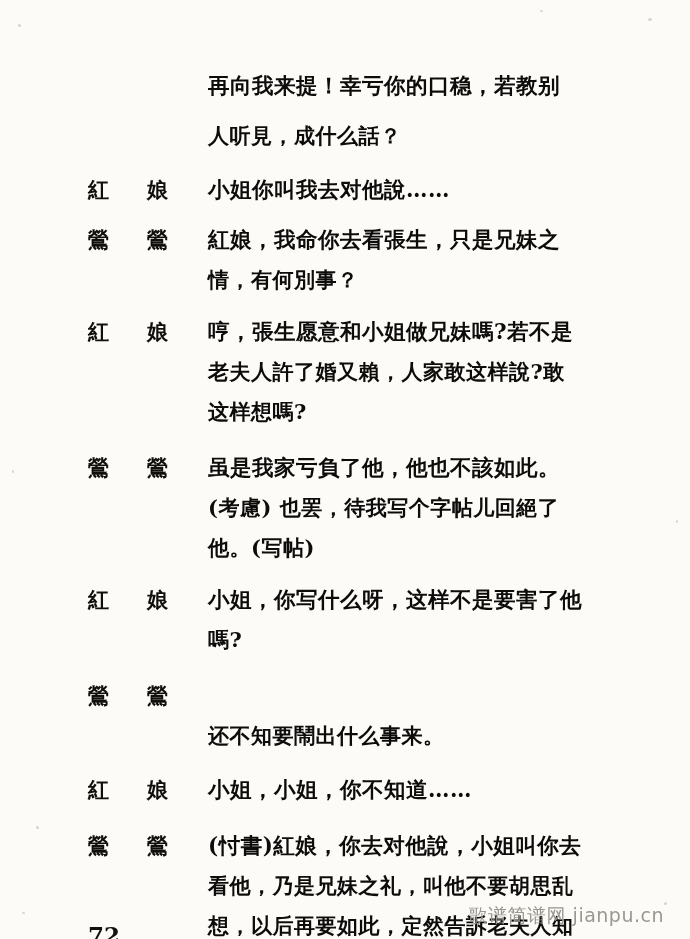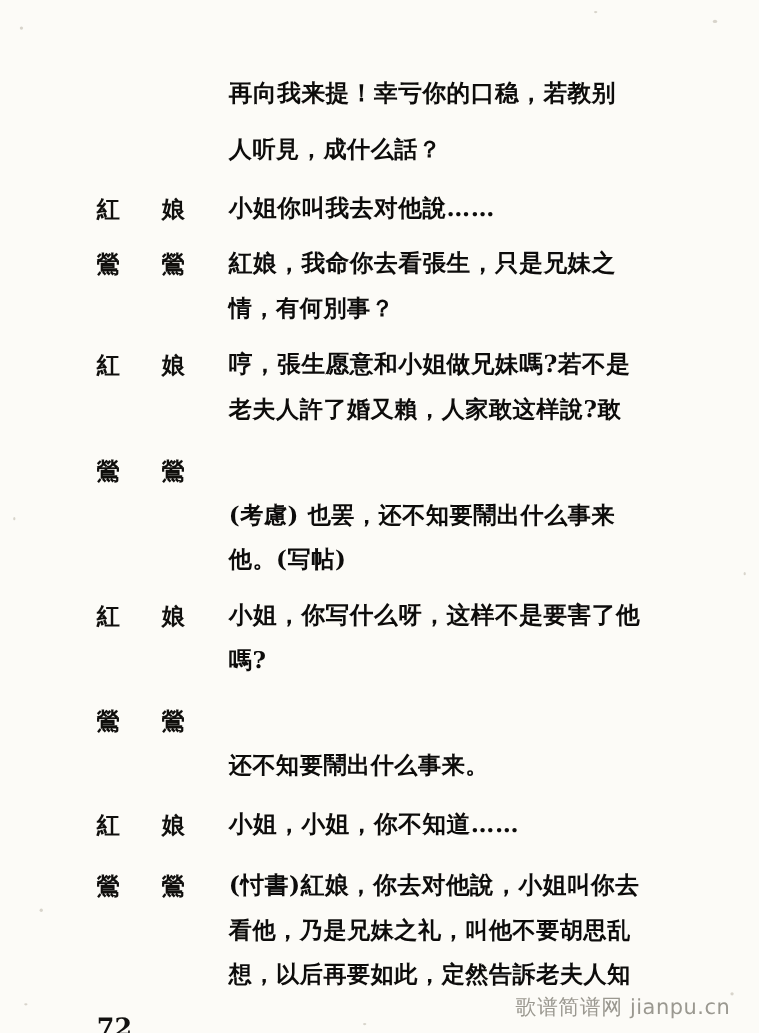--- a/index.html
+++ b/index.html
@@ -132,28 +132,30 @@
     <div class="continuation">情，有何別事？</div>
 
     <div class="line-block" style="margin-top:12px;margin-bottom:0;">
       <div class="speaker">
         <span class="c1">紅</span>
           <span class="c2">娘</span>
       </div>
       <div class="dialogue">哼，張生愿意和小姐做兄妹嗎?若不是</div>
     </div>
     <div class="continuation">老夫人許了婚又賴，人家敢这样說?敢</div>
+    <div class="continuation">这样想嗎?</div>
 
     <div class="line-block" style="margin-top:16px;margin-bottom:0;">
       <div class="speaker">
         <span class="c1">鶯</span>
           <span class="c2">鶯</span>
       </div>
+      <div class="dialogue">虽是我家亏負了他，他也不該如此。</div>
     </div>
-    <div class="continuation">(考慮) 也罢，还不知要鬧出什么事来</div>
+    <div class="continuation">(考慮) 也罢，待我写个字帖儿回絕了</div>
     <div class="continuation">他。(写帖)</div>
 
     <div class="line-block" style="margin-top:12px;margin-bottom:0;">
       <div class="speaker">
         <span class="c1">紅</span>
           <span class="c2">娘</span>
       </div>
       <div class="dialogue">小姐，你写什么呀，这样不是要害了他</div>
     </div>
     <div class="continuation">嗎?</div>

